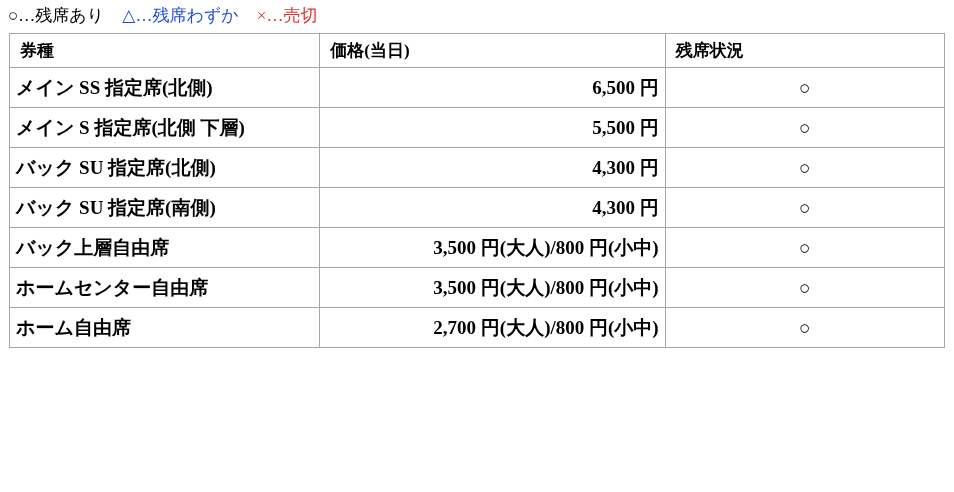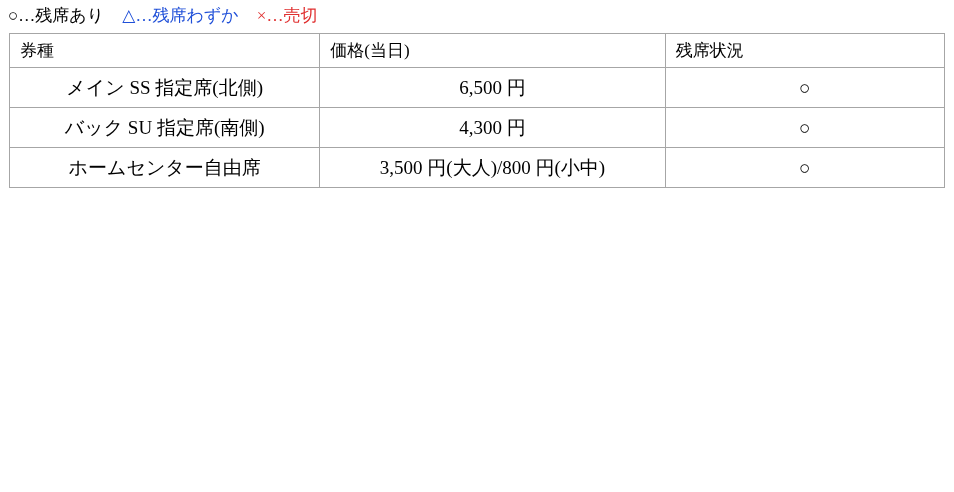--- a/index.html
+++ b/index.html
@@ -42,41 +42,41 @@
     width: 936px;
     margin: 2px 0 0 9px;
     table-layout: fixed;
   }
   table.seat-table th,
   table.seat-table td {
     border: 1px solid #a6a6a6;
     height: 39px;
     padding: 0 6px;
     font-size: 19px;
-    font-weight: normal;
+    font-weight: bold;
     vertical-align: middle;
     overflow: hidden;
     white-space: nowrap;
   }
   table.seat-table thead th {
     height: 33px;
     font-size: 17px;
     text-align: left;
     padding-left: 10px;
   }
   col.c-type { width: 310px; }
   col.c-price { width: 345px; }
   col.c-status { width: 279px; }
 
   td.type {
-    text-align: center;
+    text-align: left;
     font-size: 19px;
   }
   td.price {
-    text-align: center;
+    text-align: right;
     font-size: 19px;
   }
   td.status {
     text-align: center;
     font-size: 17px;
   }
   td.status .mark-available { color: #000000; }
 </style>
 </head>
 <body>
@@ -108,25 +108,45 @@
         <th>残席状況</th>
       </tr>
     </thead>
     <tbody>
       <tr>
         <td class="type">メイン SS 指定席(北側)</td>
         <td class="price">6,500 円</td>
         <td class="status"><span class="mark-available">○</span></td>
       </tr>
       <tr>
+        <td class="type">メイン S 指定席(北側 下層)</td>
+        <td class="price">5,500 円</td>
+        <td class="status"><span class="mark-available">○</span></td>
+      </tr>
+      <tr>
+        <td class="type">バック SU 指定席(北側)</td>
+        <td class="price">4,300 円</td>
+        <td class="status"><span class="mark-available">○</span></td>
+      </tr>
+      <tr>
         <td class="type">バック SU 指定席(南側)</td>
         <td class="price">4,300 円</td>
         <td class="status"><span class="mark-available">○</span></td>
       </tr>
       <tr>
+        <td class="type">バック上層自由席</td>
+        <td class="price">3,500 円(大人)/800 円(小中)</td>
+        <td class="status"><span class="mark-available">○</span></td>
+      </tr>
+      <tr>
         <td class="type">ホームセンター自由席</td>
         <td class="price">3,500 円(大人)/800 円(小中)</td>
+        <td class="status"><span class="mark-available">○</span></td>
+      </tr>
+      <tr>
+        <td class="type">ホーム自由席</td>
+        <td class="price">2,700 円(大人)/800 円(小中)</td>
         <td class="status"><span class="mark-available">○</span></td>
       </tr>
     </tbody>
   </table>
 
 </div>
 
 </body></html>

